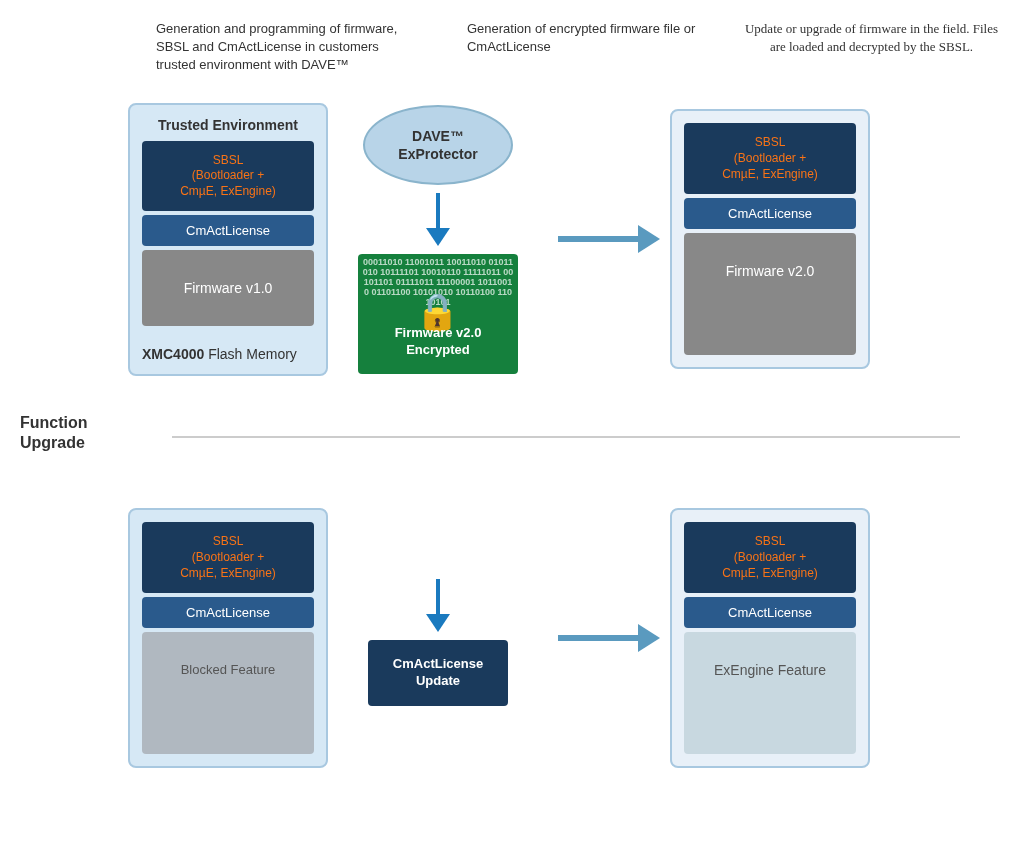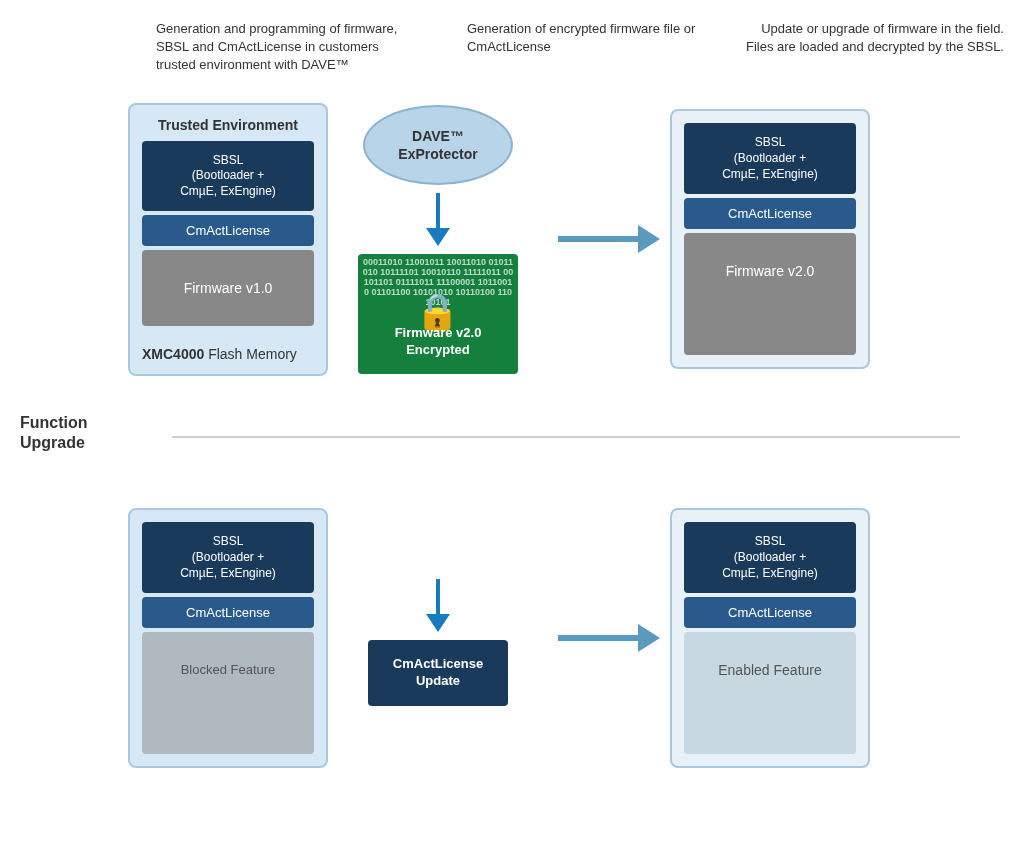--- a/index.html
+++ b/index.html
@@ -31,21 +31,22 @@
       color: #333;
       width: 280px;
       line-height: 1.4;
       margin-left: 26px;
     }
     .top-desc:nth-child(2) {
       text-align: left;
       padding-left: 20px;
     }
     .top-desc:nth-child(3) {
-      text-align: right;
+      text-align: center;
+      font-family: Liberation Serif, serif;
     }
 
     
     .main-content {
       display: flex;
       position: relative;
     }
 
     
     .left-labels {
@@ -112,21 +113,21 @@
       text-align: left;
       margin-top: 20px;
     }
     .flash-label strong {
       font-weight: bold;
     }
 
     
     .comp-sbsl {
       background: #1a3a5c;
-      color: #ffffff;
+      color: #f97316;
       font-size: 12px;
       text-align: center;
       padding: 12px 8px;
       border-radius: 4px;
       margin-bottom: 4px;
       line-height: 1.3;
     }
     .comp-cmact {
       background: #2a5a8c;
       color: #fff;
@@ -410,20 +411,20 @@
         </div>
 
         <div class="arrow-right-container">
           <div class="arrow-shaft-h"></div>
           <div class="arrow-head-right"></div>
         </div>
 
         <div class="result-box">
           <div class="comp-sbsl">SBSL<br>(Bootloader +<br>CmµE, ExEngine)</div>
           <div class="comp-cmact">CmActLicense</div>
-          <div class="comp-enabled">Enabled Feature</div>
+          <div class="comp-enabled">ExEngine Feature</div>
         </div>
 
       </div>
 
     </div>
   </div>
 </div>
 
 </body></html>

